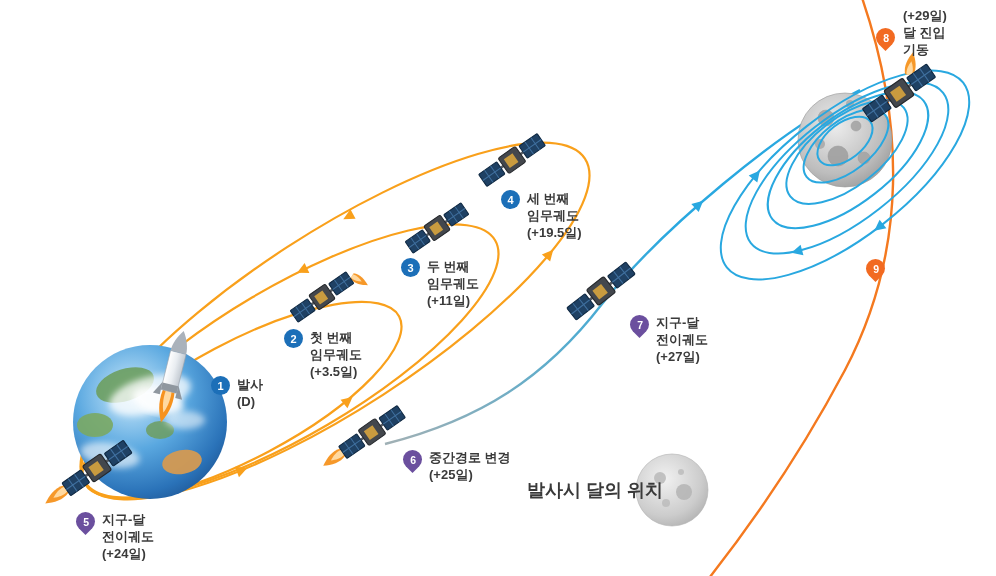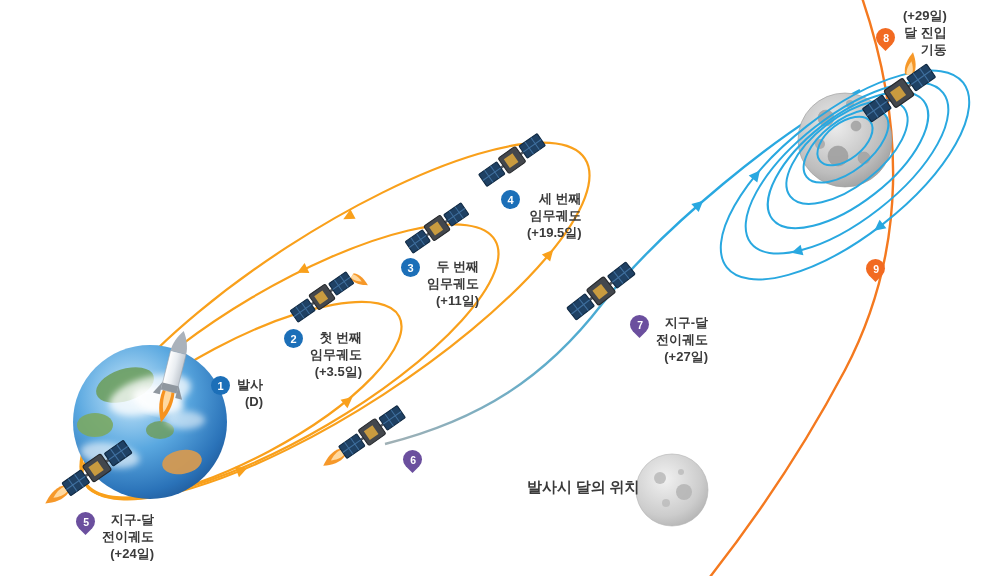--- a/index.html
+++ b/index.html
@@ -16,32 +16,32 @@
 
   
   .marker{position:absolute;display:flex;align-items:flex-start;gap:7px;}
   .badge{flex:none;width:19px;height:19px;border-radius:50%;background:var(--marker-blue);
          color:#fff;font-size:11px;font-weight:700;display:flex;align-items:center;justify-content:center;}
   .pin{flex:none;width:19px;height:19px;border-radius:50% 50% 50% 0;transform:rotate(-45deg);
        display:flex;align-items:center;justify-content:center;margin-top:1px;}
   .pin span{transform:rotate(45deg);color:#fff;font-size:10.5px;font-weight:700;}
   .pin-purple{background:var(--pin-purple);}
   .pin-orange{background:var(--pin-orange);}
-  .mlabel{white-space:pre-line;color:var(--label-text);font-size:13px;font-weight:700;line-height:17px;text-align:right;}
+  .mlabel{white-space:pre-line;color:var(--label-text);font-size:13px;font-weight:700;line-height:17px;}
 
   .m1{left:211px;top:376px;} .m2{left:284px;top:329px;}
   .m3{left:401px;top:258px;} .m4{left:501px;top:190px;}
   .m5{left:76px; top:511px;} .m6{left:403px;top:449px;}
   .m7{left:630px;top:314px;} .m9{left:866px;top:258px;}
   .m8{left:876px;top:7px;display:block;}
   .m8 .pin{position:absolute;left:0;top:20px;}
   .m8 .mlabel{margin-left:27px;}
 
   .caption{position:absolute;left:527px;top:478px;color:var(--label-text);
-           font-size:15px;font-weight:700;font-family:Liberation Serif, serif;}
+           font-size:18px;font-weight:700;}
 </style>
 </head>
 <body>
 
 <div class="stage">
 
   <svg width="996" height="576" viewBox="0 0 996 576">
     <defs>
       <radialGradient id="earthG" cx="0.38" cy="0.32" r="0.8">
         <stop offset="0" stop-color="#cdeafb"></stop>
@@ -225,20 +225,22 @@
         <span>5</span>
       </div>
     <div class="mlabel">지구-달
 전이궤도
 (+24일)</div>
   </div>
   <div class="marker m6">
     <div class="pin pin-purple">
         <span>6</span>
       </div>
+    <div class="mlabel">중간경로 변경
+(+25일)</div>
   </div>
   <div class="marker m7">
     <div class="pin pin-purple">
         <span>7</span>
       </div>
     <div class="mlabel">지구-달
 전이궤도
 (+27일)</div>
   </div>
   <div class="marker m8">

